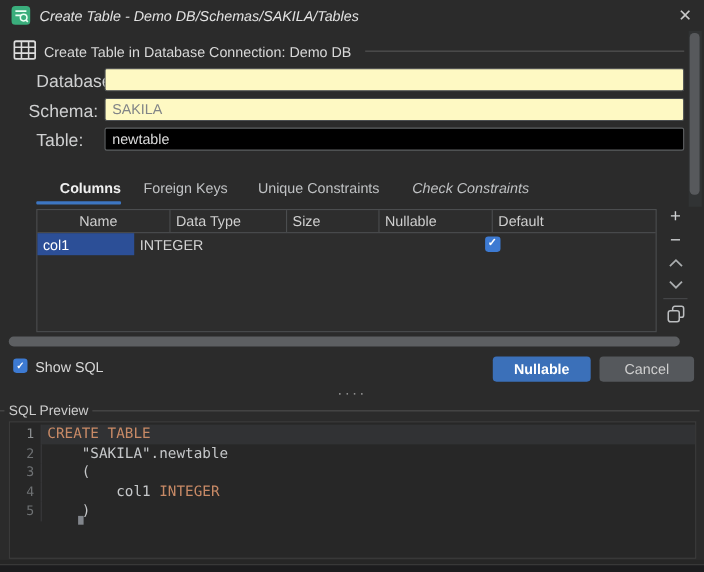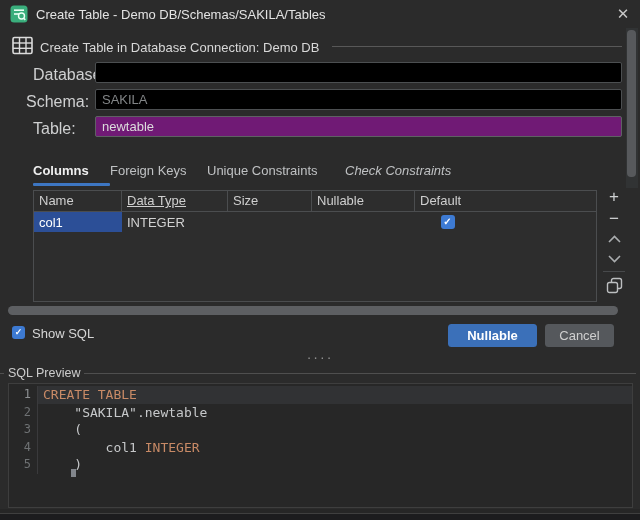--- a/index.html
+++ b/index.html
@@ -8,43 +8,43 @@
     font-family:"Liberation Sans", sans-serif;
     background:#2b2b2b;
     color:#d0d0d0;
     overflow:hidden;
     position:relative;
   }
   .abs { position:absolute; }
 
   
   .titlebar-icon { left:10px; top:5px; width:18px; height:18px; }
-  .title-text { left:36px; top:7px; font-size:13px; color:#e3e3e3; white-space:nowrap; }
+  .title-text { left:36px; top:7px; font-size:13px; color:#e3e3e3; white-space:nowrap;font-style:italic; }
   .close-btn { left:613px; top:4px; width:20px; height:20px; font-size:15px; color:#c8c8c8;
                display:flex; align-items:center; justify-content:center; cursor:default; }
 
   
   .grid-icon { left:12px; top:36px; width:21px; height:19px; }
   .group-label { left:40px; top:40px; font-size:13px; color:#d8d8d8; white-space:nowrap; }
   .group-line { left:332px; top:46px; width:290px; height:1px; background:#585858; }
 
   
   .fld-label { font-size:16px; color:#cfd0d1; }
   .fld-input {
     left:95px; width:527px; height:21px;
-    background:#000000; border:1px solid #4c4f51; border-radius:2px;
+    background:#fef9c3; border:1px solid #4c4f51; border-radius:2px;
     color:#dcdcdc; font-size:13px; font-family:"Liberation Sans",sans-serif;
     padding:0 6px; outline:none;
   }
   .fld-input.dim { color:#828587; }
-  .fld-input.active { background:#701a75; border-color:#5e6163; }
+  .fld-input.active { background:#000000; border-color:#5e6163; }
 
   
   .tabs { left:33px; top:156px; height:28px; display:flex; }
-  .tab { position:relative; height:28px; display:flex; align-items:center; justify-content:flex-start;
+  .tab { position:relative; height:28px; display:flex; align-items:center; justify-content:flex-end;
          font-size:13px; color:#bfc1c3; }
   .tab.active .tab-label { color:#efefef; font-weight:bold; }
   .tab .underline { position:absolute; left:0; bottom:-2px; width:100%; height:3px; background:#3d76c2;
                     display:none; border-radius:1px; }
   .tab.active .underline { display:block; }
 
   
   .grid { left:33px; top:190px; width:564px; height:112px;
           background:#2d2d2d; border:1px solid #4b4d4f; }
   .grid-head { display:flex; height:21px; border-bottom:1px solid #4b4d4f; }
@@ -70,21 +70,21 @@
   .hthumb { left:8px; top:306px; width:610px; height:9px; background:#5d5f62; border-radius:4.5px; }
 
   
   .showsql-box { left:12px; top:326px; width:13px; height:13px; background:#3d7ad2; border-radius:3px;
                  display:flex; align-items:center; justify-content:center; color:#fff;
                  font-size:9px; font-weight:bold; line-height:1; }
   .showsql-label { left:32px; top:326px; font-size:13px; color:#d6d6d6; }
   .btn { top:324px; height:23px; border:none; border-radius:3.5px; font-size:13px;
          font-family:"Liberation Sans",sans-serif; display:flex; align-items:center; justify-content:center; }
   .btn-execute { left:448px; width:89px; background:#3b70b9; color:#ffffff; font-weight:bold; }
-  .btn-cancel  { left:545px; width:69px; background:#55585c; color:#cfcfcf; }
+  .btn-cancel  { left:545px; width:86px; background:#55585c; color:#cfcfcf; }
 
   .sash-dots { left:0; top:350px; width:640px; text-align:center; font-size:14px;
                letter-spacing:2px; color:#8f8f8f; line-height:1; }
 
   
   .sqlprev-label { left:8px; top:366px; font-size:12.5px; color:#cccccc; }
   .sqlprev-line-l { left:0; top:373px; width:4px; height:1px; background:#4f4f4f; }
   .sqlprev-line-r { left:84px; top:373px; width:552px; height:1px; background:#4f4f4f; }
 
   .editor { left:8px; top:383px; width:625px; height:125px; background:#272727;
@@ -151,22 +151,22 @@
 
   </div>
   <div class="tab" style="width:136px;font-style:italic;">
     <span class="tab-label">Check Constraints</span>
 
   </div>
 </div>
 
 <div class="abs grid">
   <div class="grid-head">
-    <div class="hc" style="width:88px;">Name</div>
-    <div class="hc" style="width:106px;text-decoration:underline;">Data Type</div>
+    <div class="hc" style="width:88px;margin-left:33px;">Name</div>
+    <div class="hc" style="width:106px;">Data Type</div>
     <div class="hc" style="width:84px;">Size</div>
     <div class="hc" style="width:103px;">Nullable</div>
     <div class="hc" style="width:97px;">Default</div>
   </div>
   <div class="grid-row">
     <div class="c cell-selected" style="width:88px;">col1</div>
     <div class="c" style="width:106px;">INTEGER</div>
     <div class="c" style="width:84px;"></div>
     <div class="c" style="width:84px;"></div>
     <div class="c" style="width:103px;justify-content:center;padding-left:0;">

